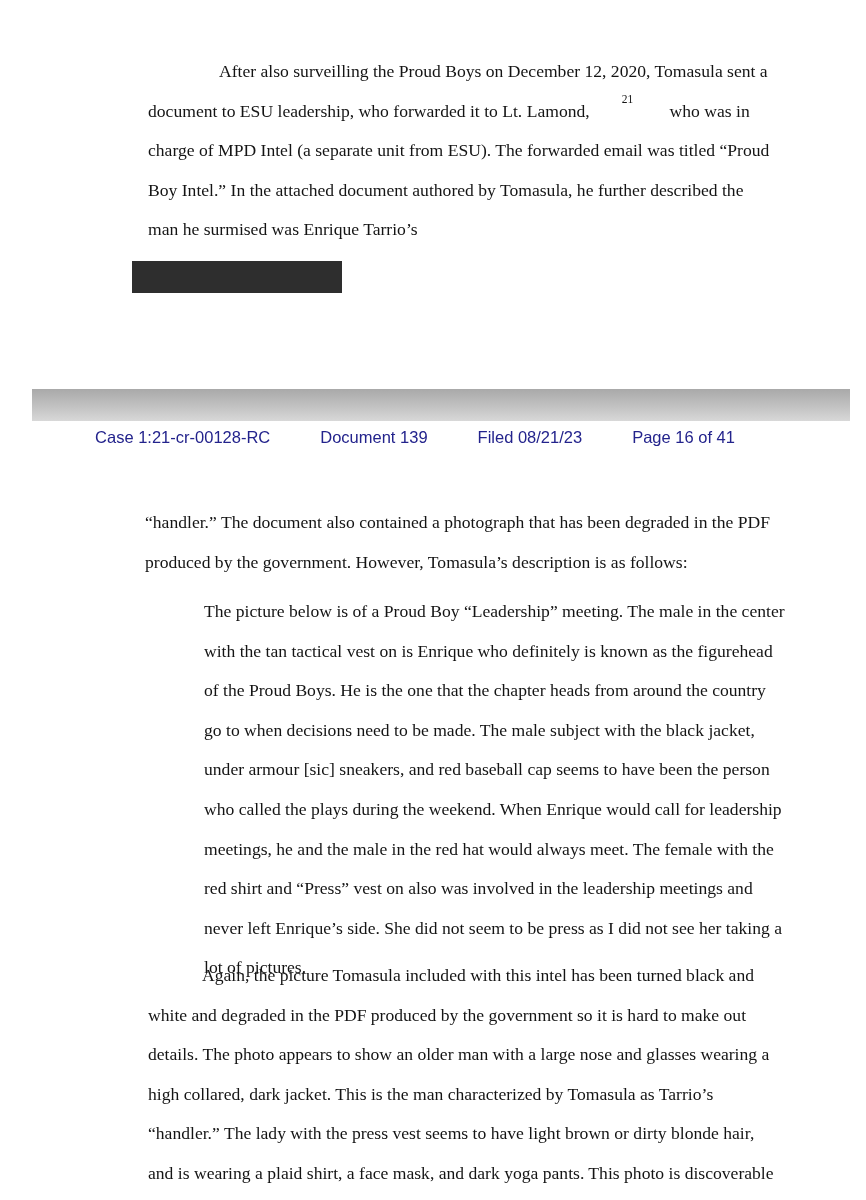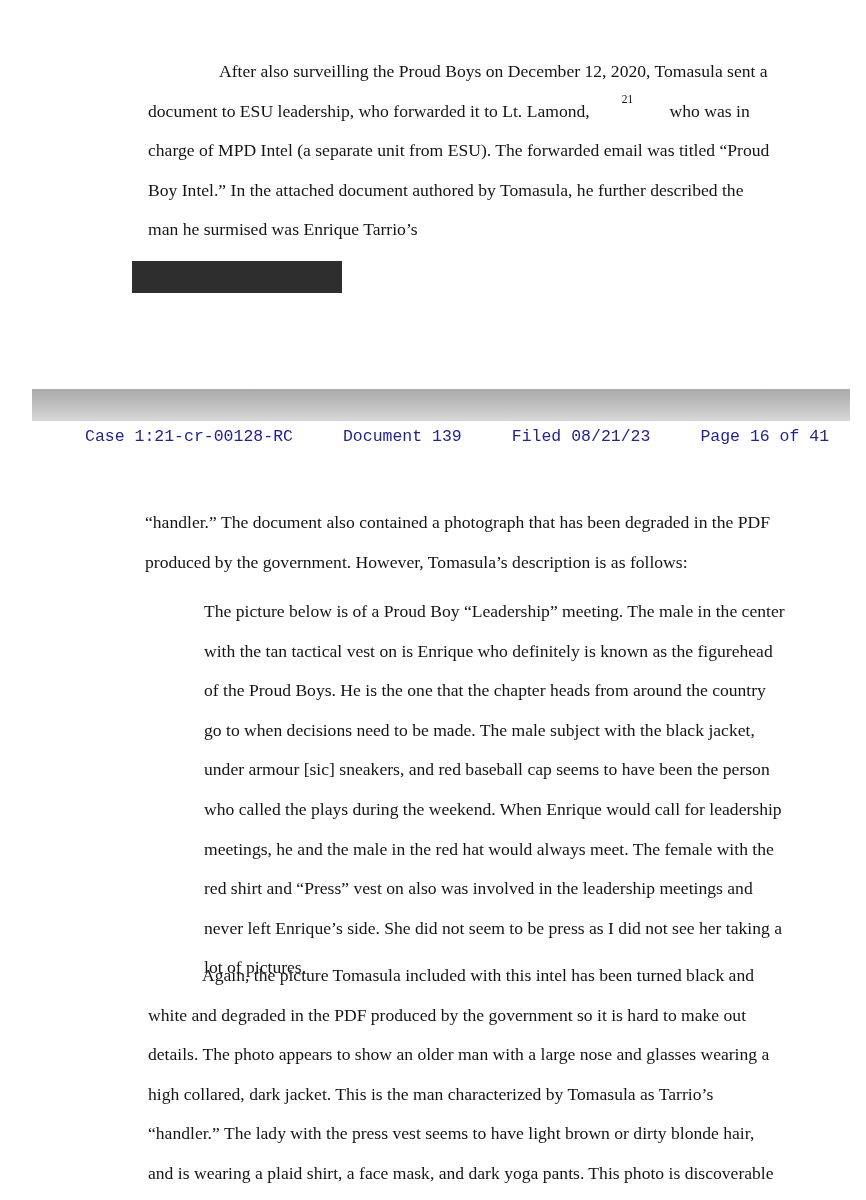--- a/index.html
+++ b/index.html
@@ -72,26 +72,25 @@
     width: 866px;
     height: 7px;
     background: linear-gradient(180deg, var(--divider-top) 0%, var(--divider-mid) 55%, var(--divider-bottom) 100%);
   }
   .case-header {
     position: absolute;
     top: 378px;
     left: 0;
     width: 766px;
     text-align: center;
-    font-family: Liberation Mono, monospace;
+    font-family: Liberation Sans, sans-serif;
     font-size: 16.5px;
     line-height: 22px;
     color: var(--header-blue);
     white-space: nowrap;
-    margin-left: 12px;
   }
   .case-header span { margin: 0 9px; }
 </style>
 </head>
 <body>
 
 <div class="page">
 
   <p class="body-text para-top"><span>After also surveilling the Proud Boys on December 12, 2020, Tomasula sent a document to ESU leadership, who forwarded it to Lt. Lamond,</span><sup class="sup-ref">21</sup><span> who was in charge of MPD Intel (a separate unit from ESU). The forwarded email was titled “Proud Boy Intel.” In the attached document authored by Tomasula, he further described the man he surmised was Enrique Tarrio’s</span></p>
 

